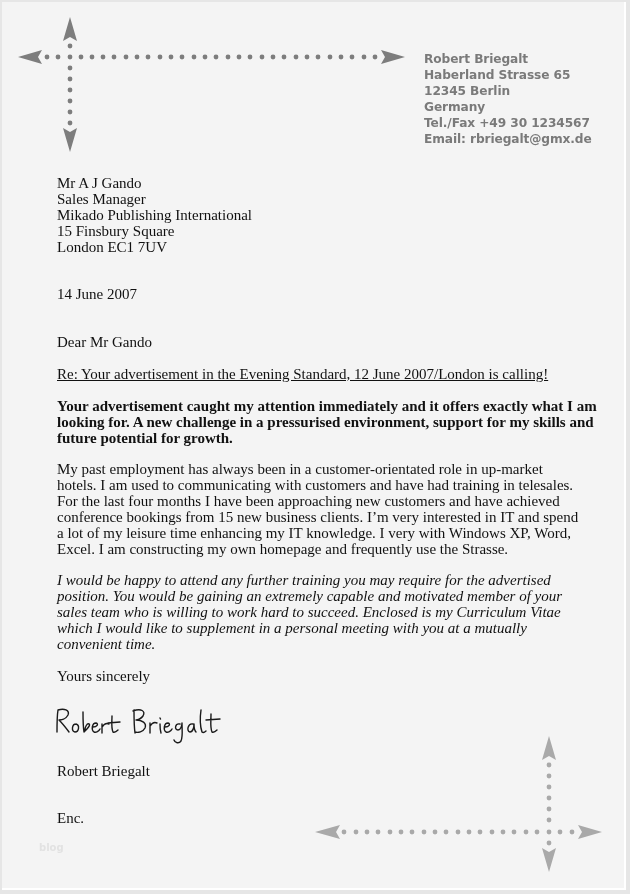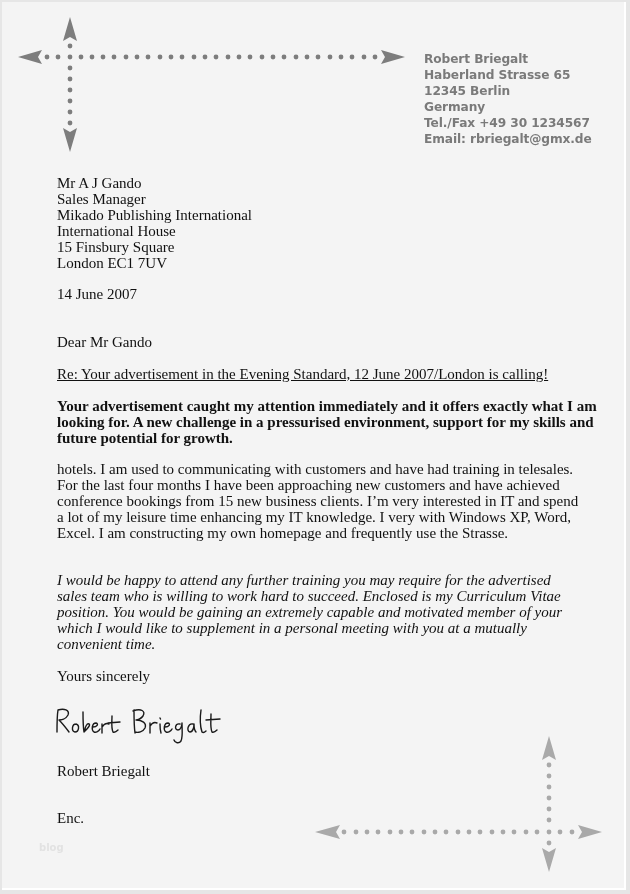--- a/index.html
+++ b/index.html
@@ -150,49 +150,49 @@
   <div>12345 Berlin</div>
   <div>Germany</div>
   <div>Tel./Fax +49 30 1234567</div>
   <div>Email: rbriegalt@gmx.de</div>
 </div>
 
 <div class="letter recipient">
   <div class="line">Mr A J Gando</div>
   <div class="line">Sales Manager</div>
   <div class="line">Mikado Publishing International</div>
-  <div class="line">International House</div>
   <div class="line">15 Finsbury Square</div>
   <div class="line">London EC1 7UV</div>
 </div>
 
 <div class="letter date line">14 June 2007</div>
 
 <div class="letter salutation line">Dear Mr Gando</div>
 
 <div class="letter subject line">Re: Your advertisement in the Evening Standard, 12 June 2007/London is calling!</div>
 
 <div class="letter p1">
   <div class="line">Your advertisement caught my attention immediately and it offers exactly what I am</div>
   <div class="line">looking for. A new challenge in a pressurised environment, support for my skills and</div>
   <div class="line">future potential for growth.</div>
 </div>
 
 <div class="letter p2">
+  <div class="line">My past employment has always been in a customer-orientated role in up-market</div>
   <div class="line">hotels. I am used to communicating with customers and have had training in telesales.</div>
   <div class="line">For the last four months I have been approaching new customers and have achieved</div>
   <div class="line">conference bookings from 15 new business clients. I’m very interested in IT and spend</div>
   <div class="line">a lot of my leisure time enhancing my IT knowledge. I very with Windows XP, Word,</div>
   <div class="line">Excel. I am constructing my own homepage and frequently use the Strasse.</div>
 </div>
 
 <div class="letter p3">
   <div class="line">I would be happy to attend any further training you may require for the advertised</div>
+  <div class="line">position. You would be gaining an extremely capable and motivated member of your</div>
   <div class="line">sales team who is willing to work hard to succeed. Enclosed is my Curriculum Vitae</div>
-  <div class="line">position. You would be gaining an extremely capable and motivated member of your</div>
   <div class="line">which I would like to supplement in a personal meeting with you at a mutually</div>
   <div class="line">convenient time.</div>
 </div>
 
 <div class="letter closing line">Yours sincerely</div>
 
 <svg class="signature" viewBox="0 0 180 44" xmlns="http://www.w3.org/2000/svg">
   <title>Robert Briegalt</title>
   <g fill="none" stroke="#1a1a1a" stroke-width="1.4" stroke-linecap="round" stroke-linejoin="round">
 

